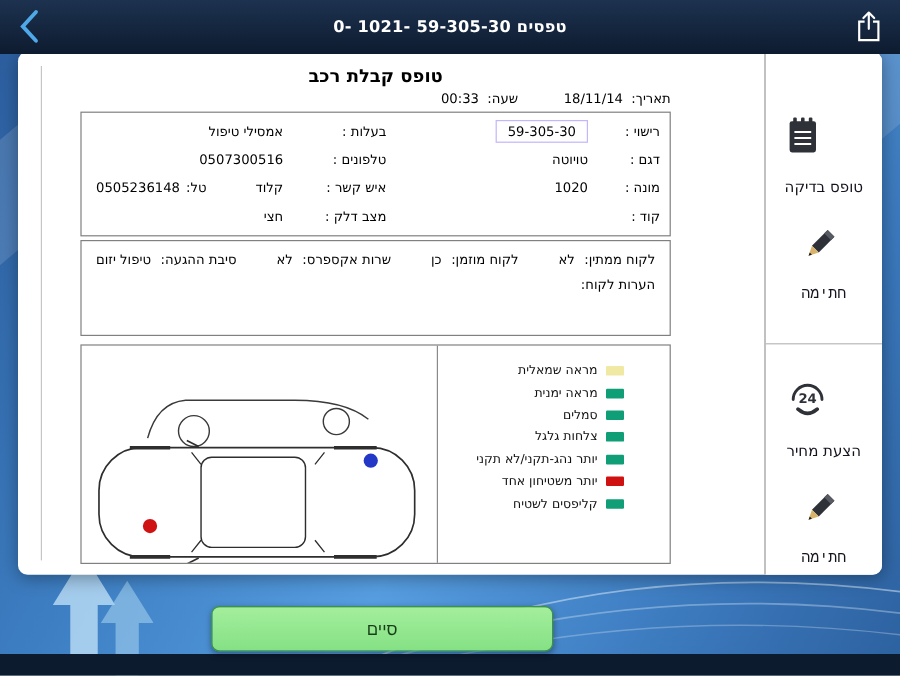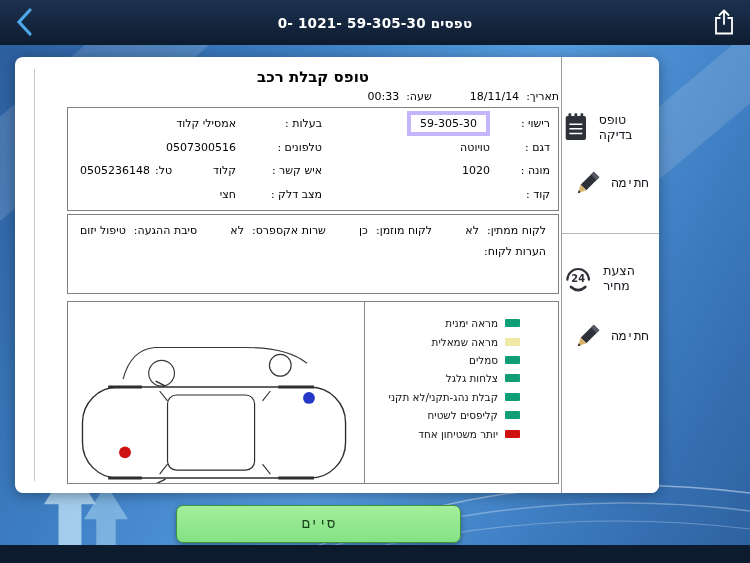--- a/index.html
+++ b/index.html
@@ -17,66 +17,66 @@
   .bg-curves { position:absolute; right:0; bottom:10px; pointer-events:none; }
 
   
   .navbar { position:absolute; top:0; left:0; right:0; height:45px; z-index:5;
     background:linear-gradient(#1d3250,#0d1b2f); display:flex; align-items:center; justify-content:center; }
   .nav-title { color:#fff; font-size:13.5px; font-weight:bold; letter-spacing:0.2px; }
   .back-button { position:absolute; left:8px; top:7px; width:34px; height:32px; background:none; border:none; cursor:pointer; }
   .share-button { position:absolute; right:12px; top:9px; width:28px; height:28px; background:none; border:none; cursor:pointer; }
 
   
-  .card { position:absolute; left:15px; top:57px; width:644px; height:436px; background:#fff;
+  .card { position:absolute; left:15px; top:43px; width:720px; height:436px; background:#fff;
     border-radius:8px; box-shadow:0 2px 14px rgba(0,0,0,0.35); z-index:4; overflow:hidden; }
   .page-edge { position:absolute; left:19px; top:12px; bottom:12px; width:1px; background:#c5c5c5; }
 
   .form-area { position:absolute; left:30px; top:0; width:592px; height:100%; direction:rtl; padding:12px 78px 0 22px; color:#000; }
   .form-title { text-align:center; font-size:15px; line-height:17px; font-weight:bold; }
   .date-row { margin-top:4px; height:13px; font-size:11px; display:flex; align-items:center; gap:7px; }
   .date-row .spacer { width:24px; }
 
   .box { border:1px solid #808080; background:#fff; }
   .box1 { margin-top:4px; height:104px; padding:4px 8px; display:grid;
     grid-template-columns:58px 170px 84px 1fr; grid-auto-rows:23.5px; align-items:center; font-size:11px; }
   .lbl { white-space:nowrap; }
   .val { white-space:nowrap; padding-right:2px; }
-  .license-box { display:inline-block; border:4px solid #c4b5fd; padding:2px 9px; min-width:64px; text-align:center; background:#fff; }
+  .license-box { display:inline-block; border:1px solid #c4b5fd; padding:2px 9px; min-width:64px; text-align:center; background:#fff; }
   .contact-cell { display:flex; justify-content:space-between; align-items:center; padding-left:4px; }
   .tel-group { display:flex; gap:5px; }
 
   .box2 { margin-top:3px; height:80px; padding:9px 12px; font-size:11px; }
   .visit-row { display:flex; justify-content:space-between; }
   .pair { display:flex; gap:8px; white-space:nowrap; }
   .notes-label { margin-top:8px; }
   .notes-text { margin-top:5px; }
 
   .box3 { margin-top:7px; height:183px; display:flex; }
   .checklist { width:194px; border-left:1px solid #8a8a8a; padding:12px 38px 0 4px; display:flex; flex-direction:column; }
   .check-row { display:flex; align-items:center; gap:7px; height:18.4px; cursor:pointer; }
   .swatch { width:15px; height:8px; border-radius:1px; flex:none; background:#0f9e76; }
   .check-label { font-size:10.4px; white-space:nowrap; color:#101010; }
   .diagram { flex:1; position:relative; cursor:pointer; }
   .diagram svg { position:absolute; inset:0; width:100%; height:100%; }
 
   
   .sidebar { position:absolute; top:0; right:0; bottom:0; width:98px; background:#fff;
     border-left:1px solid #999; display:flex; flex-direction:column; align-items:center; padding-top:54px; }
-  .sb-item { display:flex; flex-direction:row; align-items:center; gap:9px; cursor:pointer; }
+  .sb-item { display:flex; flex-direction:column; gap:19px; cursor:pointer; }
   .sb-item + .sb-item { margin-top:26px;font-family:Liberation Mono, monospace; }
   .sb-label { font-size:12.5px; color:#14141e; }
   .sb-divider { width:100%; border:none; border-top:1px solid #b9b9b9; margin:34px 0 0; }
   hr + .sb-item { margin-top:26px; }
 
   
   .finish-button { position:absolute; left:176px; top:505px; width:285px; height:38px; z-index:6;
     border-radius:7px; background:linear-gradient(#a4ee9c,#85e184); border:1px solid #3a953d;
     box-shadow:0 2px 5px rgba(0,0,0,0.35); font-size:14px; color:#173f17; cursor:pointer;
-    font-family:Liberation Mono, monospace; }
+    font-family:Liberation Sans, sans-serif; }
   .bottom-bar { position:absolute; left:0; right:0; bottom:0; height:18px; background:#0d1b2f; z-index:5; }
 </style>
 </head>
 <body>
 
 <div class="screen">
 
   <div class="bg-stripe stripe-1"></div>
   <div class="bg-stripe stripe-2"></div>
   <div class="bg-arrow arrow-1"></div>
@@ -115,21 +115,21 @@
         <span>שעה:</span>
         <span>00:33</span>
       </div>
 
       <div class="box box1">
         <span class="lbl">רישוי :</span>
         <span class="val">
           <span class="license-box">59-305-30</span>
         </span>
         <span class="lbl">בעלות :</span>
-        <span class="val">אמסילי קלוד</span>
+        <span class="val">אמסילי טיפול</span>
 
         <span class="lbl">דגם :</span>
         <span class="val">טויוטה</span>
         <span class="lbl">טלפונים :</span>
         <span class="val">0507300516</span>
 
         <span class="lbl">מונה :</span>
         <span class="val">1020</span>
         <span class="lbl">איש קשר :</span>
         <span class="val contact-cell">
@@ -164,46 +164,46 @@
             <span>סיבת ההגעה:</span>
             <span>טיפול יזום</span>
           </span>
         </div>
         <div class="notes-label">הערות לקוח:</div>
       </div>
 
       <div class="box box3">
         <div class="checklist">
           <div class="check-row">
-            <span class="swatch" style="background: rgb(15, 158, 118);"></span>
-            <span class="check-label">מראה ימנית</span>
-          </div>
-          <div class="check-row">
             <span class="swatch" style="background: rgb(239, 233, 164);"></span>
             <span class="check-label">מראה שמאלית</span>
           </div>
           <div class="check-row">
             <span class="swatch" style="background: rgb(15, 158, 118);"></span>
+            <span class="check-label">מראה ימנית</span>
+          </div>
+          <div class="check-row">
+            <span class="swatch" style="background: rgb(15, 158, 118);"></span>
             <span class="check-label">סמלים</span>
           </div>
           <div class="check-row">
             <span class="swatch" style="background: rgb(15, 158, 118);"></span>
             <span class="check-label">צלחות גלגל</span>
           </div>
           <div class="check-row">
             <span class="swatch" style="background: rgb(15, 158, 118);"></span>
-            <span class="check-label">קבלת נהג-תקני/לא תקני</span>
-          </div>
-          <div class="check-row">
-            <span class="swatch" style="background: rgb(15, 158, 118);"></span>
-            <span class="check-label">קליפסים לשטיח</span>
+            <span class="check-label">יותר נהג-תקני/לא תקני</span>
           </div>
           <div class="check-row">
             <span class="swatch" style="background: rgb(208, 17, 17);"></span>
             <span class="check-label">יותר משטיחון אחד</span>
+          </div>
+          <div class="check-row">
+            <span class="swatch" style="background: rgb(15, 158, 118);"></span>
+            <span class="check-label">קליפסים לשטיח</span>
           </div>
         </div>
 
         <div class="diagram">
           <svg viewBox="0 0 298 183" preserveAspectRatio="xMidYMid meet">
 
             <path d="M55,78 q8,-30 32,-32 h92 q42,0 62,16" fill="none" stroke="#3a3a3a" stroke-width="1.2"></path>
             <circle cx="94" cy="72" r="13" fill="none" stroke="#3a3a3a" stroke-width="1.2"></circle>
             <circle cx="214" cy="64" r="11" fill="none" stroke="#3a3a3a" stroke-width="1.2"></circle>
 

